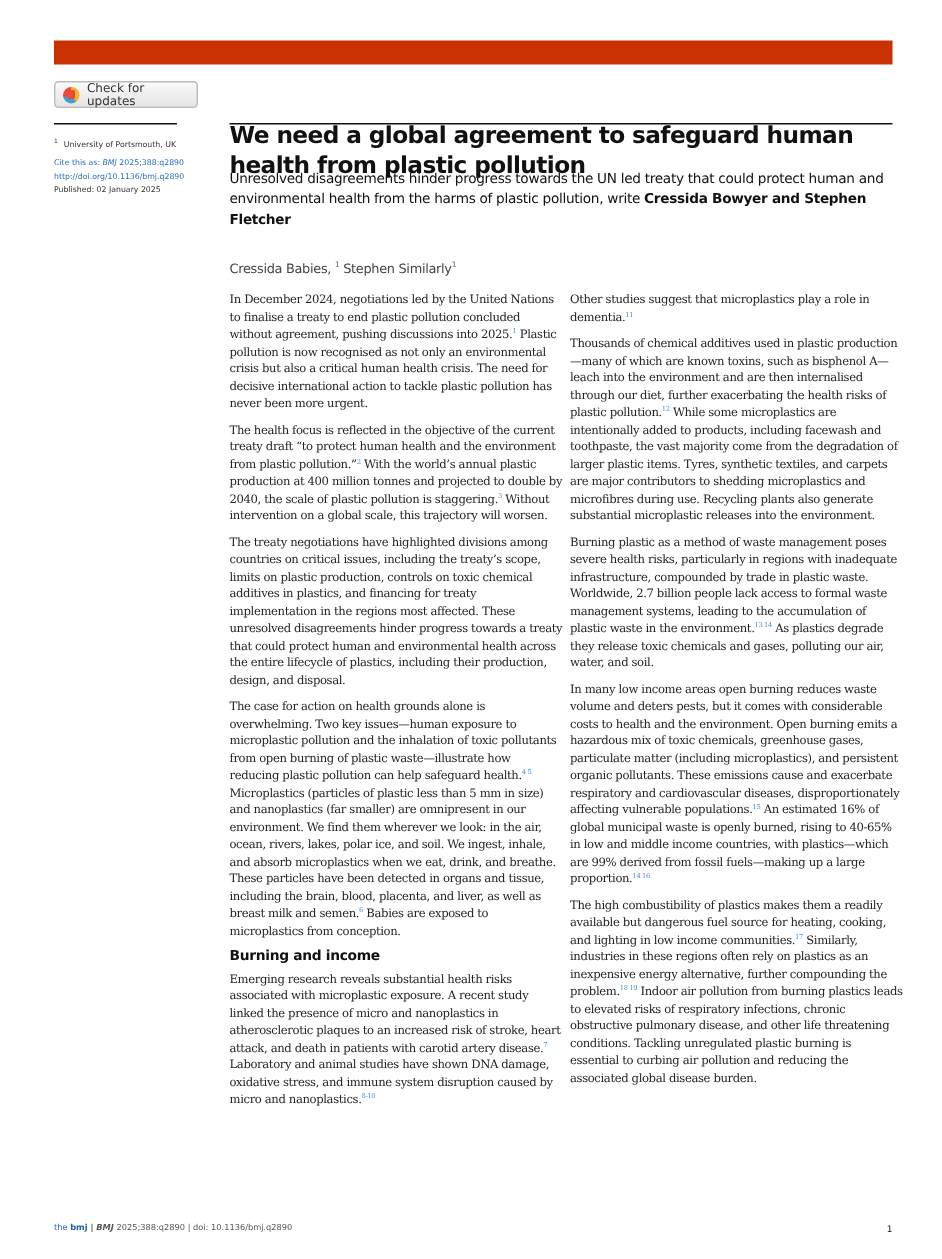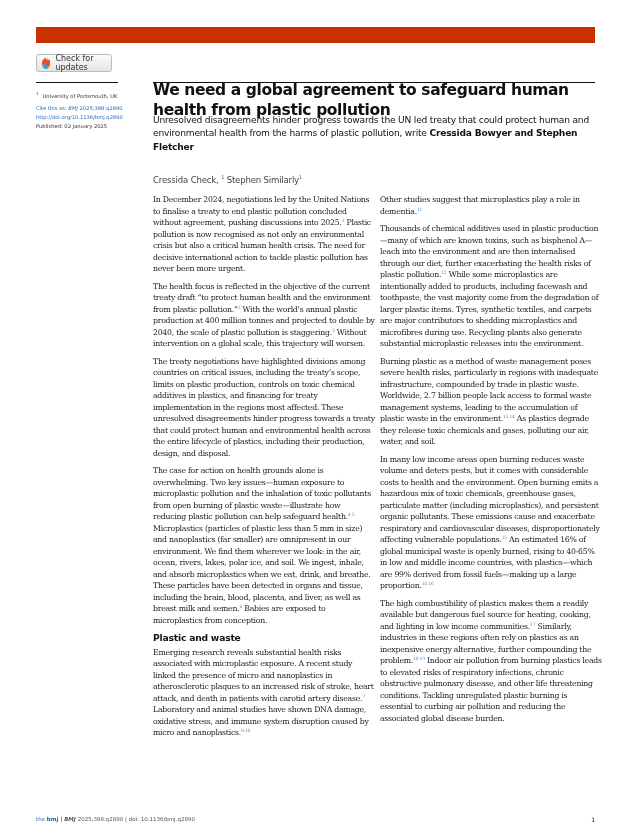--- a/index.html
+++ b/index.html
@@ -1,19 +1,19 @@
 <!DOCTYPE html>
 <html><head>
 <meta charset="utf-8">
 <style>
   html, body { margin: 0; padding: 0; background: #ffffff; }
   body { width: 628px; height: 839px; position: relative; overflow: hidden; font-family: "DejaVu Serif", serif; color: #222; }
   .banner { position: absolute; left: 36px; top: 27px; width: 559px; height: 16px; background: #c93200; }
   .banner span { position: absolute; right: 6px; top: 18px; color: #fff; font-family: Liberation Sans, sans-serif; font-size: 10px; letter-spacing: 0.3px; margin-left: 40px; }
-  .cfu { position: absolute; left: 36px; top: 54px; width: 76px; height: 18px; border: 1px solid #bbb; border-radius: 3px; background: linear-gradient(#fafafa, #e4e4e4); display: flex; align-items: center; font-family: "DejaVu Sans", sans-serif; font-size: 8px; color: #333; box-sizing: border-box; }
+  .cfu { position: absolute; left: 36px; top: 54px; width: 96px; height: 18px; border: 1px solid #bbb; border-radius: 3px; background: linear-gradient(#fafafa, #e4e4e4); display: flex; align-items: center; font-family: "DejaVu Sans", sans-serif; font-size: 8px; color: #333; box-sizing: border-box; }
   .cfu .ic { width: 11px; height: 11px; border-radius: 50%; margin: 0 5px 0 5px; background: conic-gradient(#f3b22b 0 40%, #3aa0d8 40% 70%, #e84b3c 70% 100%); position: relative; }
   .cfu .ic::after { content: ""; position: absolute; left: 3px; top: 2px; width: 5px; height: 6px; background: #e84b3c; border-radius: 1px; }
   .rule-left { position: absolute; left: 36px; top: 82px; width: 82px; height: 1px; background: #111; }
   .rule-main { position: absolute; left: 153px; top: 82px; width: 442px; height: 1px; background: #111; }
   .side { position: absolute; left: 36px; top: 89px; width: 110px; font-family: "DejaVu Sans", sans-serif; font-size: 5.2px; line-height: 9px; color: #333; }
   .side .blue { color: #2a6ebb; }
   .side .aff { padding-left: 0; }
   .side sup { font-size: 4px; margin-right: 4px; }
   .title { position: absolute; left: 153px; top: 80px; width: 450px; font-family: "DejaVu Sans", sans-serif; font-size: 15.5px; line-height: 20px; color: #111; letter-spacing: -0.4px; font-weight: bold; }
   .standfirst { position: absolute; left: 153px; top: 114px; width: 450px; font-family: "DejaVu Sans", sans-serif; font-size: 9.1px; line-height: 13.3px; color: #111; letter-spacing: -0.2px; }
@@ -51,28 +51,28 @@
   <div style="height:3px"></div>
   <div class="blue"><span>Cite this as: </span><i>BMJ</i><span> 2025;388:q2890</span></div>
   <div class="blue">http://doi.org/10.1136/bmj.q2890</div>
   <div>Published: 02 January 2025</div>
 </div>
 
 <div class="title">We need a global agreement to safeguard human health from plastic pollution</div>
 
 <div class="standfirst"><span>Unresolved disagreements hinder progress towards the UN led treaty that could protect human and environmental health from the harms of plastic pollution, write </span><b>Cressida Bowyer and Stephen Fletcher</b></div>
 
-<div class="authors"><span>Cressida Check, </span><sup>1</sup><span> Stephen Similarly</span><sup>1</sup></div>
+<div class="authors"><span>Cressida Babies, </span><sup>1</sup><span> Stephen Similarly</span><sup>1</sup></div>
 
 <div class="col col1">
   <p><span>In December 2024, negotiations led by the United Nations to finalise a treaty to end plastic pollution concluded without agreement, pushing discussions into 2025.</span><sup>1</sup><span> Plastic pollution is now recognised as not only an environmental crisis but also a critical human health crisis. The need for decisive international action to tackle plastic pollution has never been more urgent.</span></p>
   <p><span>The health focus is reflected in the objective of the current treaty draft “to protect human health and the environment from plastic pollution.”</span><sup>2</sup><span> With the world’s annual plastic production at 400 million tonnes and projected to double by 2040, the scale of plastic pollution is staggering.</span><sup>3</sup><span> Without intervention on a global scale, this trajectory will worsen.</span></p>
   <p><span>The treaty negotiations have highlighted divisions among countries on critical issues, including the treaty’s scope, limits on plastic production, controls on toxic chemical additives in plastics, and financing for treaty implementation in the regions most affected. These unresolved disagreements hinder progress towards a treaty that could protect human and environmental health across the entire lifecycle of plastics, including their production, design, and disposal.</span></p>
   <p><span>The case for action on health grounds alone is overwhelming. Two key issues—human exposure to microplastic pollution and the inhalation of toxic pollutants from open burning of plastic waste—illustrate how reducing plastic pollution can help safeguard health.</span><sup>4 5</sup><span> Microplastics (particles of plastic less than 5 mm in size) and nanoplastics (far smaller) are omnipresent in our environment. We find them wherever we look: in the air, ocean, rivers, lakes, polar ice, and soil. We ingest, inhale, and absorb microplastics when we eat, drink, and breathe. These particles have been detected in organs and tissue, including the brain, blood, placenta, and liver, as well as breast milk and semen.</span><sup>6</sup><span> Babies are exposed to microplastics from conception.</span></p>
-  <h3>Plastic and waste</h3>
+  <h3>Burning and income</h3>
   <p><span>Emerging research reveals substantial health risks associated with microplastic exposure. A recent study linked the presence of micro and nanoplastics in atherosclerotic plaques to an increased risk of stroke, heart attack, and death in patients with carotid artery disease.</span><sup>7</sup><span> Laboratory and animal studies have shown DNA damage, oxidative stress, and immune system disruption caused by micro and nanoplastics.</span><sup>8-10</sup></p>
 </div>
 
 <div class="col col2">
   <p><span>Other studies suggest that microplastics play a role in dementia.</span><sup>11</sup></p>
   <p><span>Thousands of chemical additives used in plastic production—many of which are known toxins, such as bisphenol A—leach into the environment and are then internalised through our diet, further exacerbating the health risks of plastic pollution.</span><sup>12</sup><span> While some microplastics are intentionally added to products, including facewash and toothpaste, the vast majority come from the degradation of larger plastic items. Tyres, synthetic textiles, and carpets are major contributors to shedding microplastics and microfibres during use. Recycling plants also generate substantial microplastic releases into the environment.</span></p>
   <p><span>Burning plastic as a method of waste management poses severe health risks, particularly in regions with inadequate infrastructure, compounded by trade in plastic waste. Worldwide, 2.7 billion people lack access to formal waste management systems, leading to the accumulation of plastic waste in the environment.</span><sup>13 14</sup><span> As plastics degrade they release toxic chemicals and gases, polluting our air, water, and soil.</span></p>
   <p><span>In many low income areas open burning reduces waste volume and deters pests, but it comes with considerable costs to health and the environment. Open burning emits a hazardous mix of toxic chemicals, greenhouse gases, particulate matter (including microplastics), and persistent organic pollutants. These emissions cause and exacerbate respiratory and cardiovascular diseases, disproportionately affecting vulnerable populations.</span><sup>15</sup><span> An estimated 16% of global municipal waste is openly burned, rising to 40-65% in low and middle income countries, with plastics—which are 99% derived from fossil fuels—making up a large proportion.</span><sup>14 16</sup></p>
   <p><span>The high combustibility of plastics makes them a readily available but dangerous fuel source for heating, cooking, and lighting in low income communities.</span><sup>17</sup><span> Similarly, industries in these regions often rely on plastics as an inexpensive energy alternative, further compounding the problem.</span><sup>18 19</sup><span> Indoor air pollution from burning plastics leads to elevated risks of respiratory infections, chronic obstructive pulmonary disease, and other life threatening conditions. Tackling unregulated plastic burning is essential to curbing air pollution and reducing the associated global disease burden.</span></p>
 </div>

